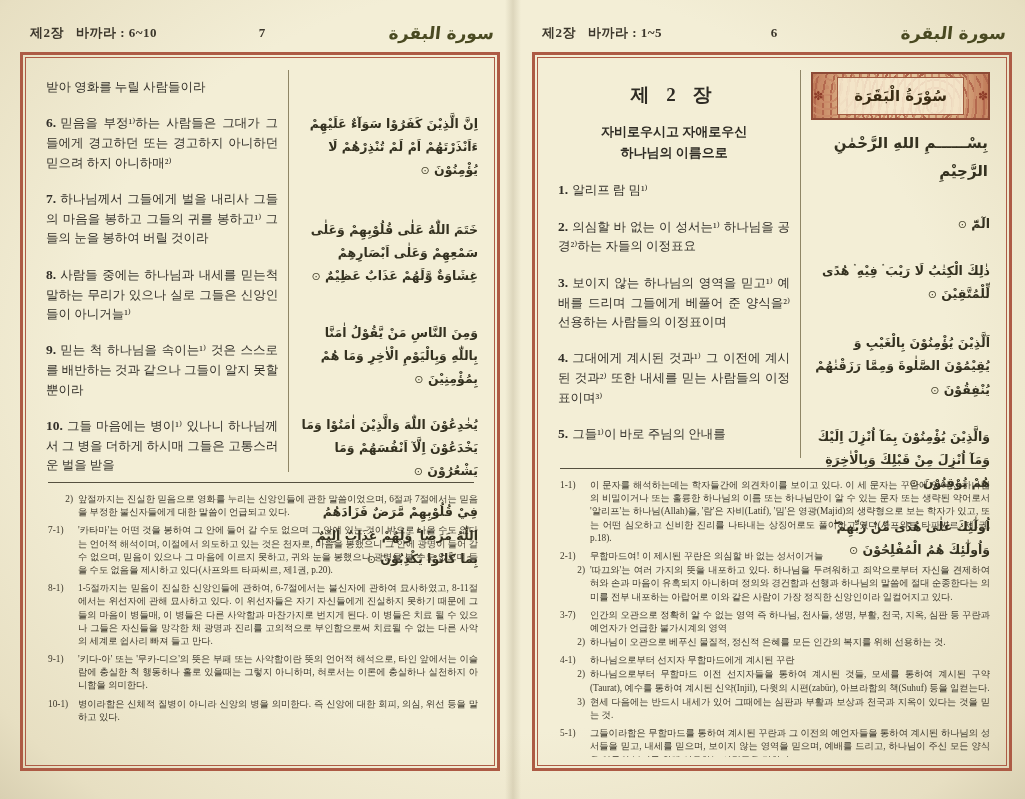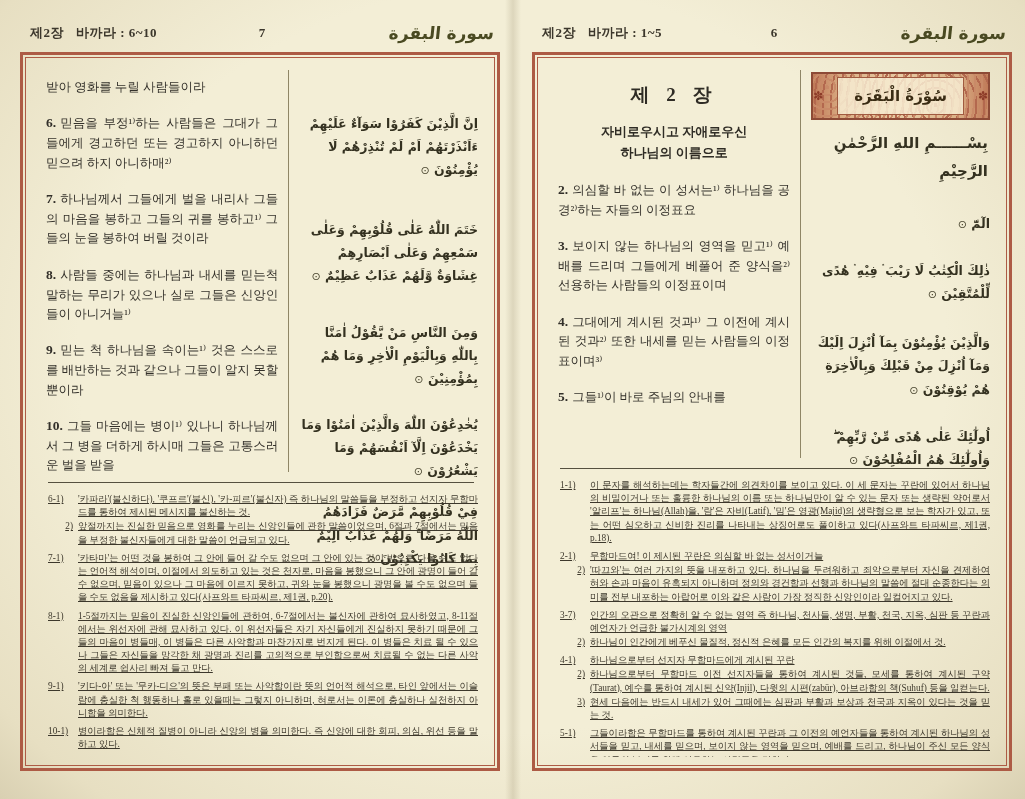--- a/index.html
+++ b/index.html
@@ -66,21 +66,21 @@
 
   .right .bismillah-ar{margin:6px 2px 0 0;font-size:15px;font-weight:bold;letter-spacing:1px;}
   .right .averse:nth-of-type(2){margin-top:26px;}  
   .right .averse:nth-of-type(3){margin-top:24px;}
   .right .averse:nth-of-type(4){margin-top:26px;}
   .right .averse:nth-of-type(5){margin-top:24px;}
   .right .averse:nth-of-type(6){margin-top:20px;}
 
   
   .fn-sep{border-top:1.5px solid #55503f;margin:10px 6px 8px 6px;}
-  .footnotes{flex:1;overflow:hidden;padding:2px 2px 0 6px;color:#3d382c;text-decoration:underline;}
+  .footnotes{flex:1;overflow:hidden;padding:2px 2px 0 6px;color:#3d382c;}
   .fnote{display:flex;font-size:9.3px;line-height:1.42;margin:0 0 1px 0;}
   .fnote .fnlabel{flex:0 0 30px;white-space:nowrap;}
   .fnote .fntext{flex:1;text-align:justify;}
   .fn-sub .fnlabel{flex:0 0 30px;text-align:right;padding-right:5px;box-sizing:border-box;}
   .fn-group{margin-top:5px;}
 </style>
 </head>
 <body>
 
 <div class="spread">
@@ -113,24 +113,20 @@
             <p class="averse"><span>خَتَمَ اللّٰهُ عَلٰى قُلُوْبِهِمْ وَعَلٰى سَمْعِهِمْ وَعَلٰى اَبْصَارِهِمْ غِشَاوَةٌ وَّلَهُمْ عَذَابٌ عَظِيْمٌ</span> <span class="ayah">⊙</span></p>
             <p class="averse"><span>وَمِنَ النَّاسِ مَنْ يَّقُوْلُ اٰمَنَّا بِاللّٰهِ وَبِالْيَوْمِ الْاٰخِرِ وَمَا هُمْ بِمُؤْمِنِيْنَ</span> <span class="ayah">⊙</span></p>
             <p class="averse"><span>يُخٰدِعُوْنَ اللّٰهَ وَالَّذِيْنَ اٰمَنُوْا وَمَا يَخْدَعُوْنَ اِلَّآ اَنْفُسَهُمْ وَمَا يَشْعُرُوْنَ</span> <span class="ayah">⊙</span></p>
             <p class="averse"><span>فِيْ قُلُوْبِهِمْ مَّرَضٌ فَزَادَهُمُ اللّٰهُ مَرَضًا ۚ وَلَهُمْ عَذَابٌ اَلِيْمٌ بِمَا كَانُوْا يَكْذِبُوْنَ</span> <span class="ayah">⊙</span></p>
           </div>
         </div>
 
         <div class="fn-sep"></div>
 
         <div class="footnotes">
-          <div class="fnote">
-              <span class="fnlabel">6-1)</span>
-              <span class="fntext">'카파라'(불신하다), '쿠프르'(불신), '카-피르'(불신자) 즉 하나님의 말씀들을 부정하고 선지자 무함마드를 통하여 제시된 메시지를 불신하는 것.</span>
-            </div>
           <div class="fnote fn-sub">
               <span class="fnlabel">2)</span>
               <span class="fntext">앞절까지는 진실한 믿음으로 영화를 누리는 신앙인들에 관한 말씀이었으며, 6절과 7절에서는 믿음을 부정한 불신자들에게 대한 말씀이 언급되고 있다.</span>
             </div>
           <div class="fnote fn-group">
               <span class="fnlabel">7-1)</span>
               <span class="fntext">'카타마'는 어떤 것을 봉하여 그 안에 들어 갈 수도 없으며 그 안에 있는 것이 밖으로 나올 수도 없다는 언어적 해석이며, 이절에서 의도하고 있는 것은 천자로, 마음을 봉했으니 그 안에 광명이 들어 갈 수 없으며, 믿음이 있으나 그 마음에 이르지 못하고, 귀와 눈을 봉했으니 광명을 볼 수도 없으며 들을 수도 없음을 제시하고 있다(사프와트 타파씨르, 제1권, p.20).</span>
             </div>
           <div class="fnote fn-group">
               <span class="fnlabel">8-1)</span>
@@ -165,35 +161,37 @@
     <div class="frame">
       <div class="frame-inner">
 
         <div class="verse-area">
           <div class="kor-col">
             <p class="chap-title">제 2 장</p>
             <p class="bismillah-kor">
               <span>자비로우시고 자애로우신</span><br>
               <span>하나님의 이름으로</span>
             </p>
+            <p class="kverse"><b>1.</b><span>알리프 람 밈¹⁾</span></p>
             <p class="kverse"><b>2.</b><span>의심할 바 없는 이 성서는¹⁾ 하나님을 공경²⁾하는 자들의 이정표요</span></p>
             <p class="kverse"><b>3.</b><span>보이지 않는 하나님의 영역을 믿고¹⁾ 예배를 드리며 그들에게 베풀어 준 양식을²⁾ 선용하는 사람들의 이정표이며</span></p>
             <p class="kverse"><b>4.</b><span>그대에게 계시된 것과¹⁾ 그 이전에 계시된 것과²⁾ 또한 내세를 믿는 사람들의 이정표이며³⁾</span></p>
             <p class="kverse"><b>5.</b><span>그들¹⁾이 바로 주님의 안내를</span></p>
           </div>
           <div class="col-divider"></div>
           <div class="arab-col">
             <div class="surah-box">
               <span class="orn">✽</span>
               <span class="title">سُوْرَةُ الْبَقَرَة</span>
               <span class="orn">✽</span>
             </div>
             <p class="averse bismillah-ar">بِسْــــــمِ اللهِ الرَّحْمٰنِ الرَّحِيْمِ</p>
             <p class="averse"><span>الٓمّٓ</span> <span class="ayah">⊙</span></p>
             <p class="averse"><span>ذٰلِكَ الْكِتٰبُ لَا رَيْبَ ۛ فِيْهِ ۛ هُدًى لِّلْمُتَّقِيْنَ</span> <span class="ayah">⊙</span></p>
+            <p class="averse"><span>اَلَّذِيْنَ يُؤْمِنُوْنَ بِالْغَيْبِ وَ يُقِيْمُوْنَ الصَّلٰوةَ وَمِمَّا رَزَقْنٰهُمْ يُنْفِقُوْنَ</span> <span class="ayah">⊙</span></p>
             <p class="averse"><span>وَالَّذِيْنَ يُؤْمِنُوْنَ بِمَآ اُنْزِلَ اِلَيْكَ وَمَآ اُنْزِلَ مِنْ قَبْلِكَ وَبِالْاٰخِرَةِ هُمْ يُوْقِنُوْنَ</span> <span class="ayah">⊙</span></p>
             <p class="averse"><span>اُولٰٓئِكَ عَلٰى هُدًى مِّنْ رَّبِّهِمْ ۖ وَاُولٰٓئِكَ هُمُ الْمُفْلِحُوْنَ</span> <span class="ayah">⊙</span></p>
           </div>
         </div>
 
         <div class="fn-sep"></div>
 
         <div class="footnotes">
           <div class="fnote">
               <span class="fnlabel">1-1)</span>
@@ -206,21 +204,21 @@
           <div class="fnote fn-sub">
               <span class="fnlabel">2)</span>
               <span class="fntext">'따끄와'는 여러 가지의 뜻을 내포하고 있다. 하나님을 두려워하고 죄악으로부터 자신을 견제하여 혀와 손과 마음이 유혹되지 아니하며 정의와 경건함과 선행과 하나님의 말씀에 절대 순종한다는 의미를 전부 내포하는 아랍어로 이와 같은 사람이 가장 정직한 신앙인이라 일컬어지고 있다.</span>
             </div>
           <div class="fnote fn-group">
               <span class="fnlabel">3-7)</span>
               <span class="fntext">인간의 오관으로 정확히 알 수 없는 영역 즉 하나님, 천사들, 생명, 부활, 천국, 지옥, 심판 등 꾸란과 예언자가 언급한 불가시계의 영역</span>
             </div>
           <div class="fnote fn-sub">
               <span class="fnlabel">2)</span>
-              <span class="fntext">하나님이 인간에게 베푸신 물질적, 정신적 은혜를 모든 인간의 복지를 위해 이절에서 것.</span>
+              <span class="fntext">하나님이 오관으로 베푸신 물질적, 정신적 은혜를 모든 인간의 복지를 위해 선용하는 것.</span>
             </div>
           <div class="fnote fn-group">
               <span class="fnlabel">4-1)</span>
               <span class="fntext">하나님으로부터 선지자 무함마드에게 계시된 꾸란</span>
             </div>
           <div class="fnote fn-sub">
               <span class="fnlabel">2)</span>
               <span class="fntext">하나님으로부터 무함마드 이전 선지자들을 통하여 계시된 것들, 모세를 통하여 계시된 구약(Taurat), 예수를 통하여 계시된 신약(Injil), 다윗의 시편(zabūr), 아브라함의 책(Suhuf) 등을 일컫는다.</span>
             </div>
           <div class="fnote fn-sub">

